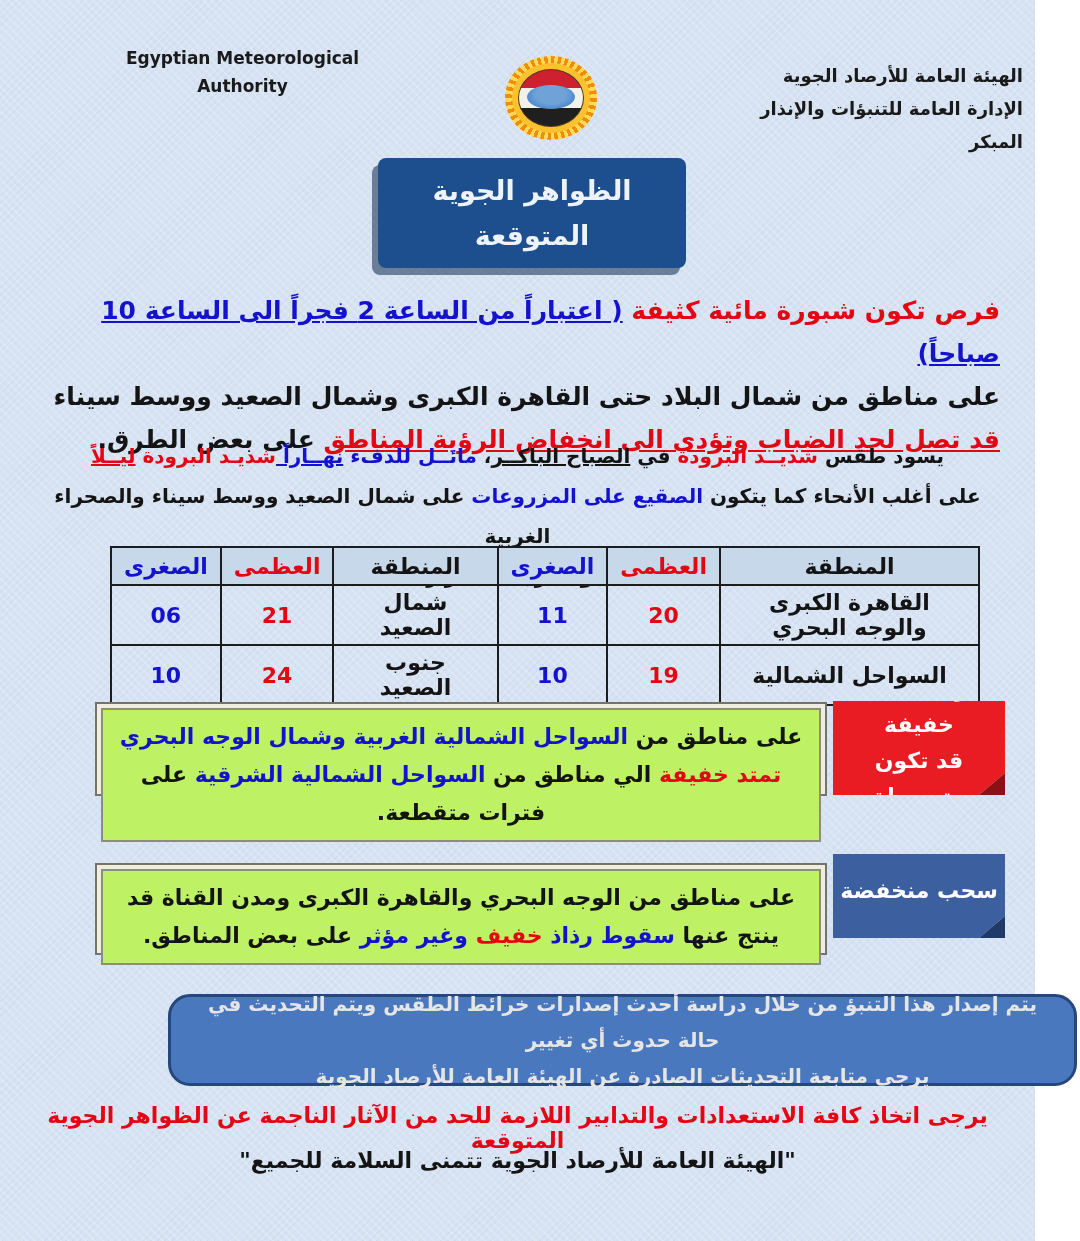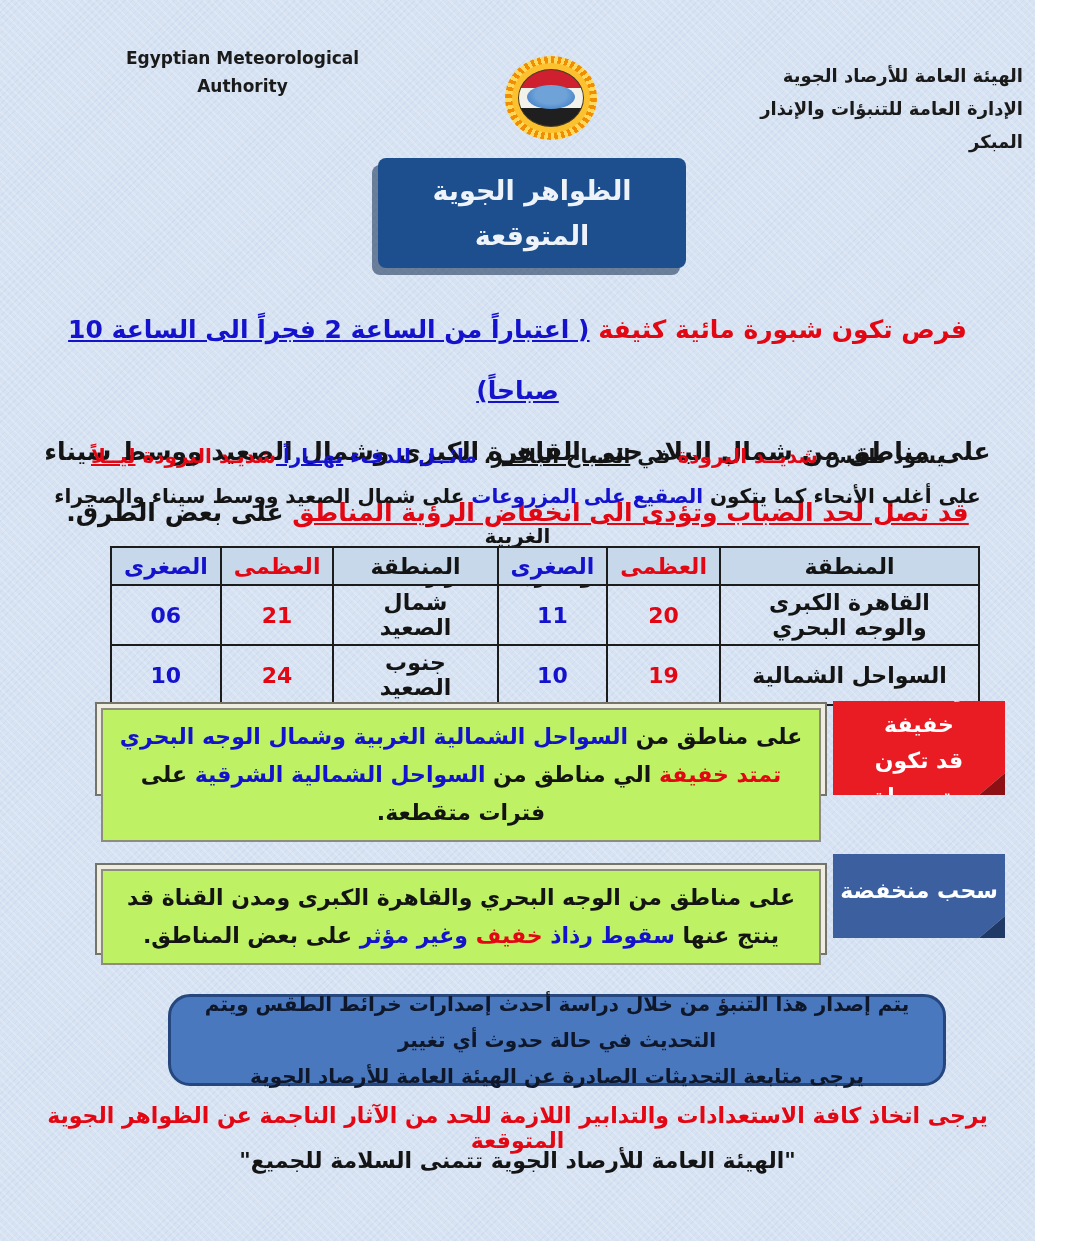--- a/index.html
+++ b/index.html
@@ -49,21 +49,21 @@
 
   
   .title-box{position:absolute;left:378px;top:158px;width:308px;height:110px;
     background:var(--title-bg);border-radius:8px;direction:rtl;text-align:center;
     color:#eef3fa;font-weight:bold;font-size:27px;line-height:45px;padding-top:10px;
     box-shadow:-6px 7px 0 rgba(16,42,80,0.55);}
 
   
   .para{position:absolute;left:35px;width:965px;text-align:center;direction:rtl;
     font-weight:bold;font-size:25px;}
-  .para-fog{top:299px;line-height:61px;}
+  .para-fog{top:289px;line-height:43px;text-align:right;}
   .para-cold{top:436px;line-height:40px;font-size:20px;}
 
   
   .temp-table{position:absolute;left:110px;top:546px;width:870px;direction:rtl;
     border-collapse:collapse;font-weight:bold;font-size:22px;}
   .temp-table th,.temp-table td{border:2px solid #1c1c1c;text-align:center;padding:4px 12px;height:38px;}
   .temp-table th{background:var(--table-header-bg);}
   .col-region-a{width:33%;}
   .col-max{width:12%;}
   .col-min{width:11%;}
@@ -90,23 +90,23 @@
     line-height:36px;padding-bottom:10px;
     clip-path:polygon(0 0,100% 0,100% calc(100% - 22px),calc(100% - 26px) 100%,0 100%);}
   .tag-rain{background:var(--tag-red-bg);}
   .tag-clouds{background:var(--tag-blue-bg);}
   .tag-fold{position:absolute;right:0;bottom:0;width:26px;height:22px;
     clip-path:polygon(0 100%,100% 0,100% 100%);}
   .tag-fold-rain{background:var(--tag-red-fold);}
   .tag-fold-clouds{background:var(--tag-blue-fold);}
 
   
-  .update-box{position:absolute;left:168px;top:994px;width:778px;height:92px;
+  .update-box{position:absolute;left:168px;top:994px;width:909px;height:92px;
     background:var(--update-bg);border:3px solid var(--update-border);border-radius:22px;
-    direction:rtl;text-align:center;color:#0f172a;font-weight:bold;font-size:20px;
+    direction:rtl;text-align:center;color:#e5e5e5;font-weight:bold;font-size:20px;
     line-height:36px;display:flex;flex-direction:column;justify-content:center;padding:0 18px;}
 
   
   .footer-red{position:absolute;left:35px;top:1103px;width:965px;text-align:center;direction:rtl;
     color:var(--text-red);font-weight:bold;font-size:22px;}
   .footer-black{position:absolute;left:35px;top:1148px;width:965px;text-align:center;direction:rtl;
     color:var(--text-black);font-weight:bold;font-size:22px;}
 </style>
 </head>
 <body>

